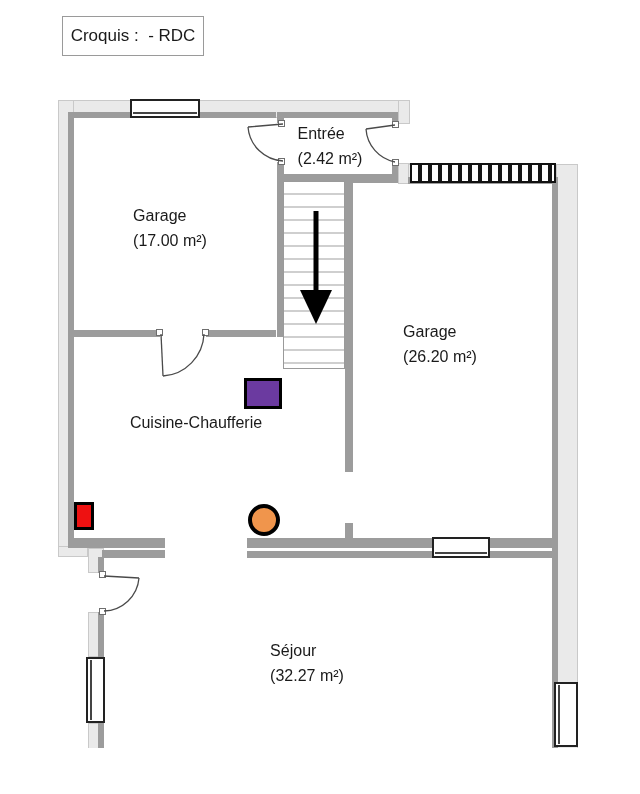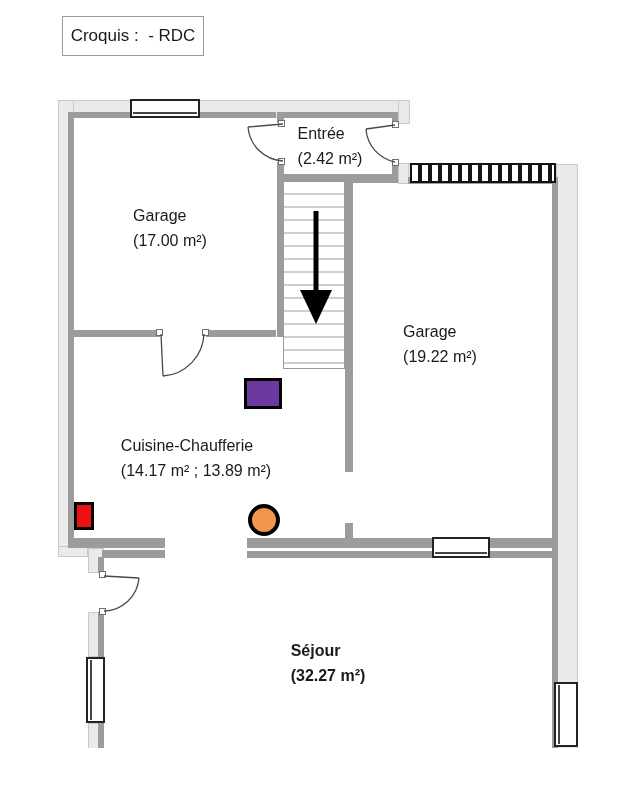--- a/index.html
+++ b/index.html
@@ -155,24 +155,23 @@
   <div class="roomlabel" style="left:330px;top:121px;">
     <div>Entrée</div>
     <div>(2.42 m²)</div>
   </div>
   <div class="roomlabel" style="left:170px;top:203px;">
     <div>Garage</div>
     <div>(17.00 m²)</div>
   </div>
   <div class="roomlabel" style="left:440px;top:319px;">
     <div>Garage</div>
-    <div>(19.22 m²)</div>
+    <div>(26.20 m²)</div>
   </div>
-  <div class="roomlabel" style="left:196px;top:433px;">
+  <div class="roomlabel" style="left:196px;top:410px;">
     <div>Cuisine-Chaufferie</div>
-    <div>(14.17 m² ; 13.89 m²)</div>
   </div>
-  <div class="roomlabel" style="left:328px;top:638px;font-weight:bold;">
+  <div class="roomlabel" style="left:307px;top:638px;">
     <div>Séjour</div>
     <div>(32.27 m²)</div>
   </div>
 
 </div>
 
 </body></html>

